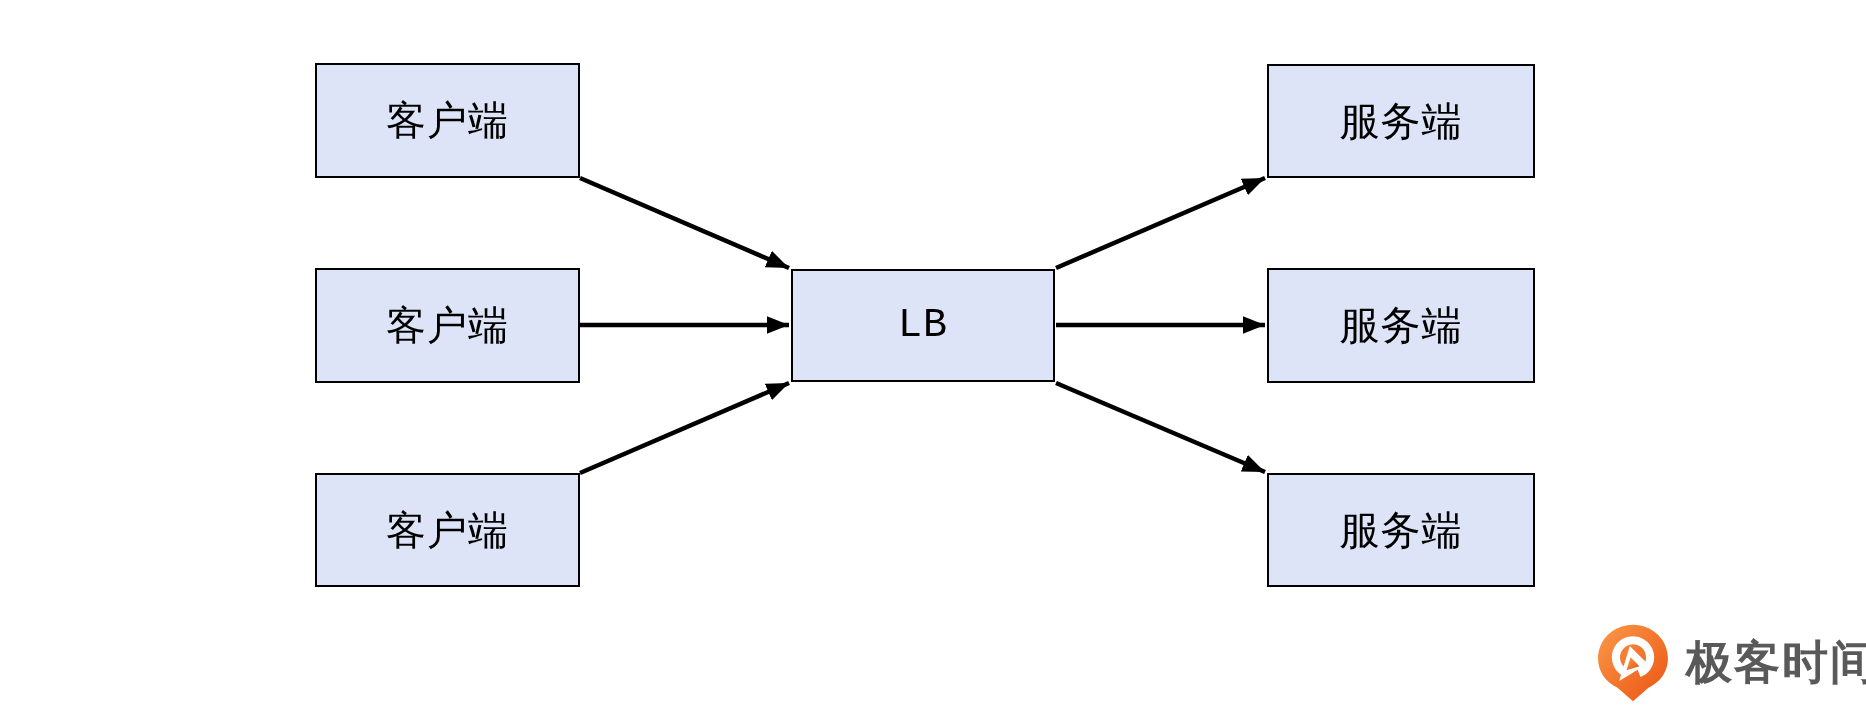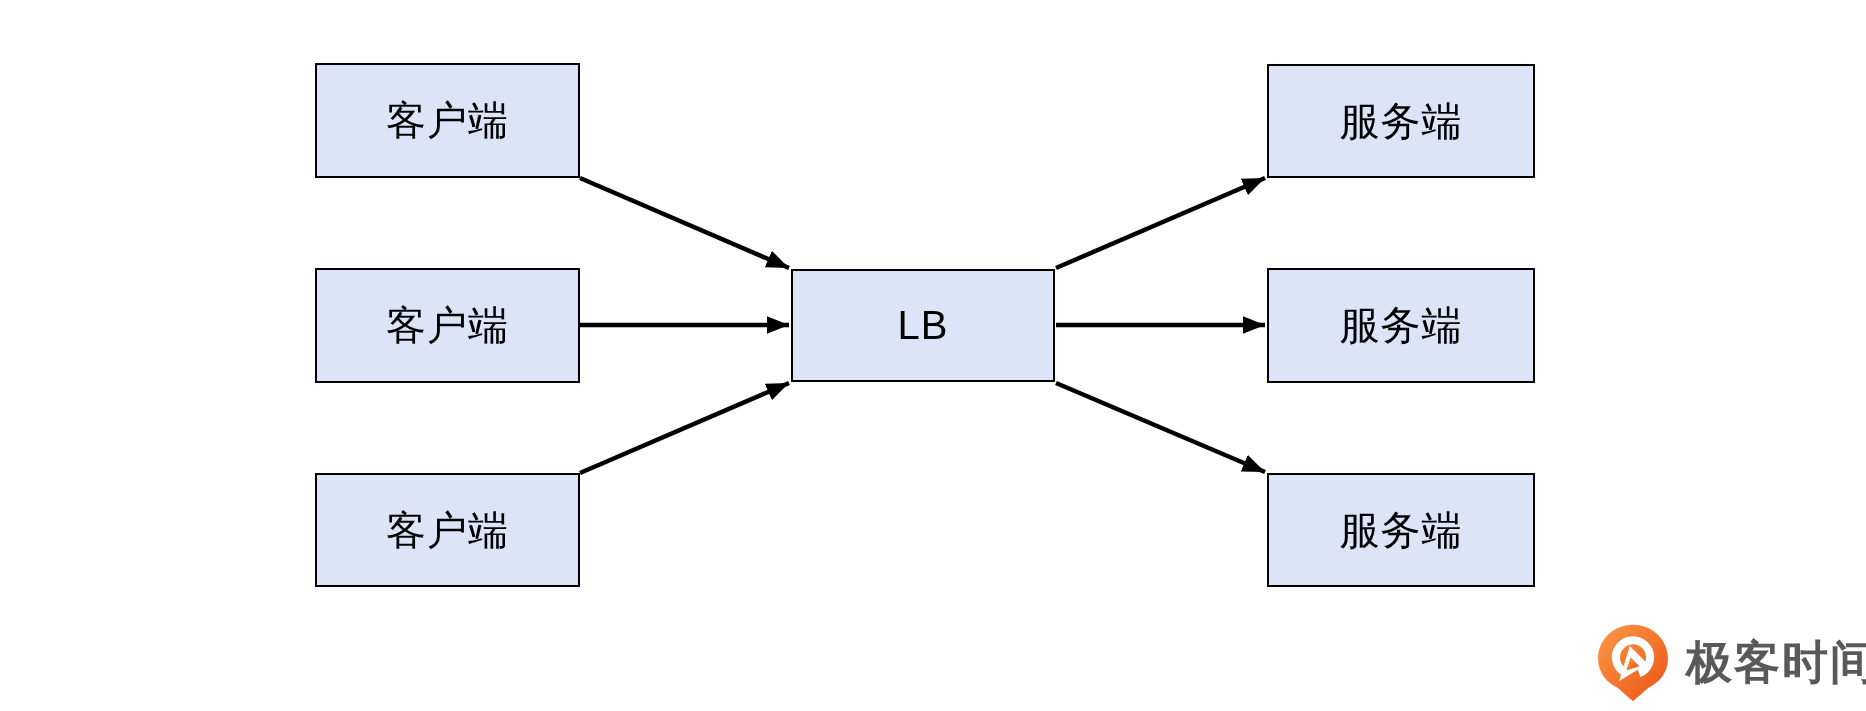--- a/index.html
+++ b/index.html
@@ -34,21 +34,21 @@
     color: #000000;
     letter-spacing: 1px;
   }
 
   
   .client-1 { left: 315px; top: 63px;  width: 265px; height: 115px; }
   .client-2 { left: 315px; top: 268px; width: 265px; height: 115px; }
   .client-3 { left: 315px; top: 473px; width: 265px; height: 114px; }
 
   
-  .lb-node  { left: 791px; top: 269px; width: 264px; height: 113px; }
+  .lb-node  { left: 791px; top: 269px; width: 264px; height: 113px; font-family: Liberation Mono, monospace; }
 
   
   .server-1 { left: 1267px; top: 64px;  width: 268px; height: 114px; }
   .server-2 { left: 1267px; top: 268px; width: 268px; height: 115px; }
   .server-3 { left: 1267px; top: 473px; width: 268px; height: 114px; }
 
   
   .brand {
     position: absolute;
     left: 1592px;

